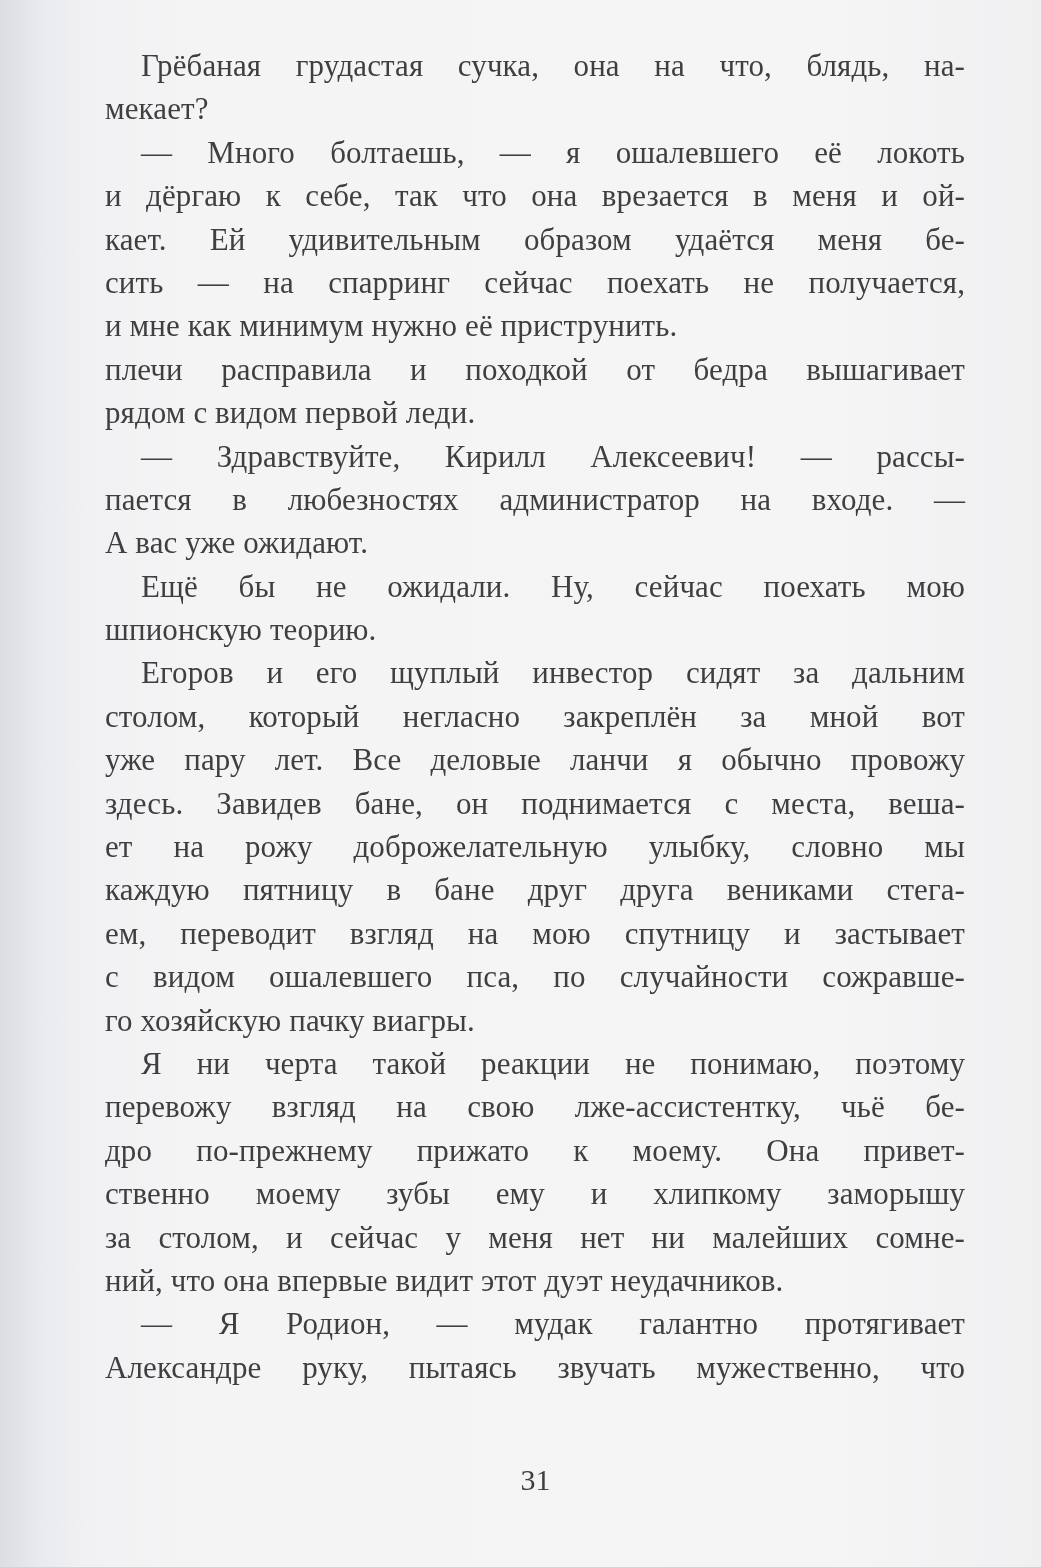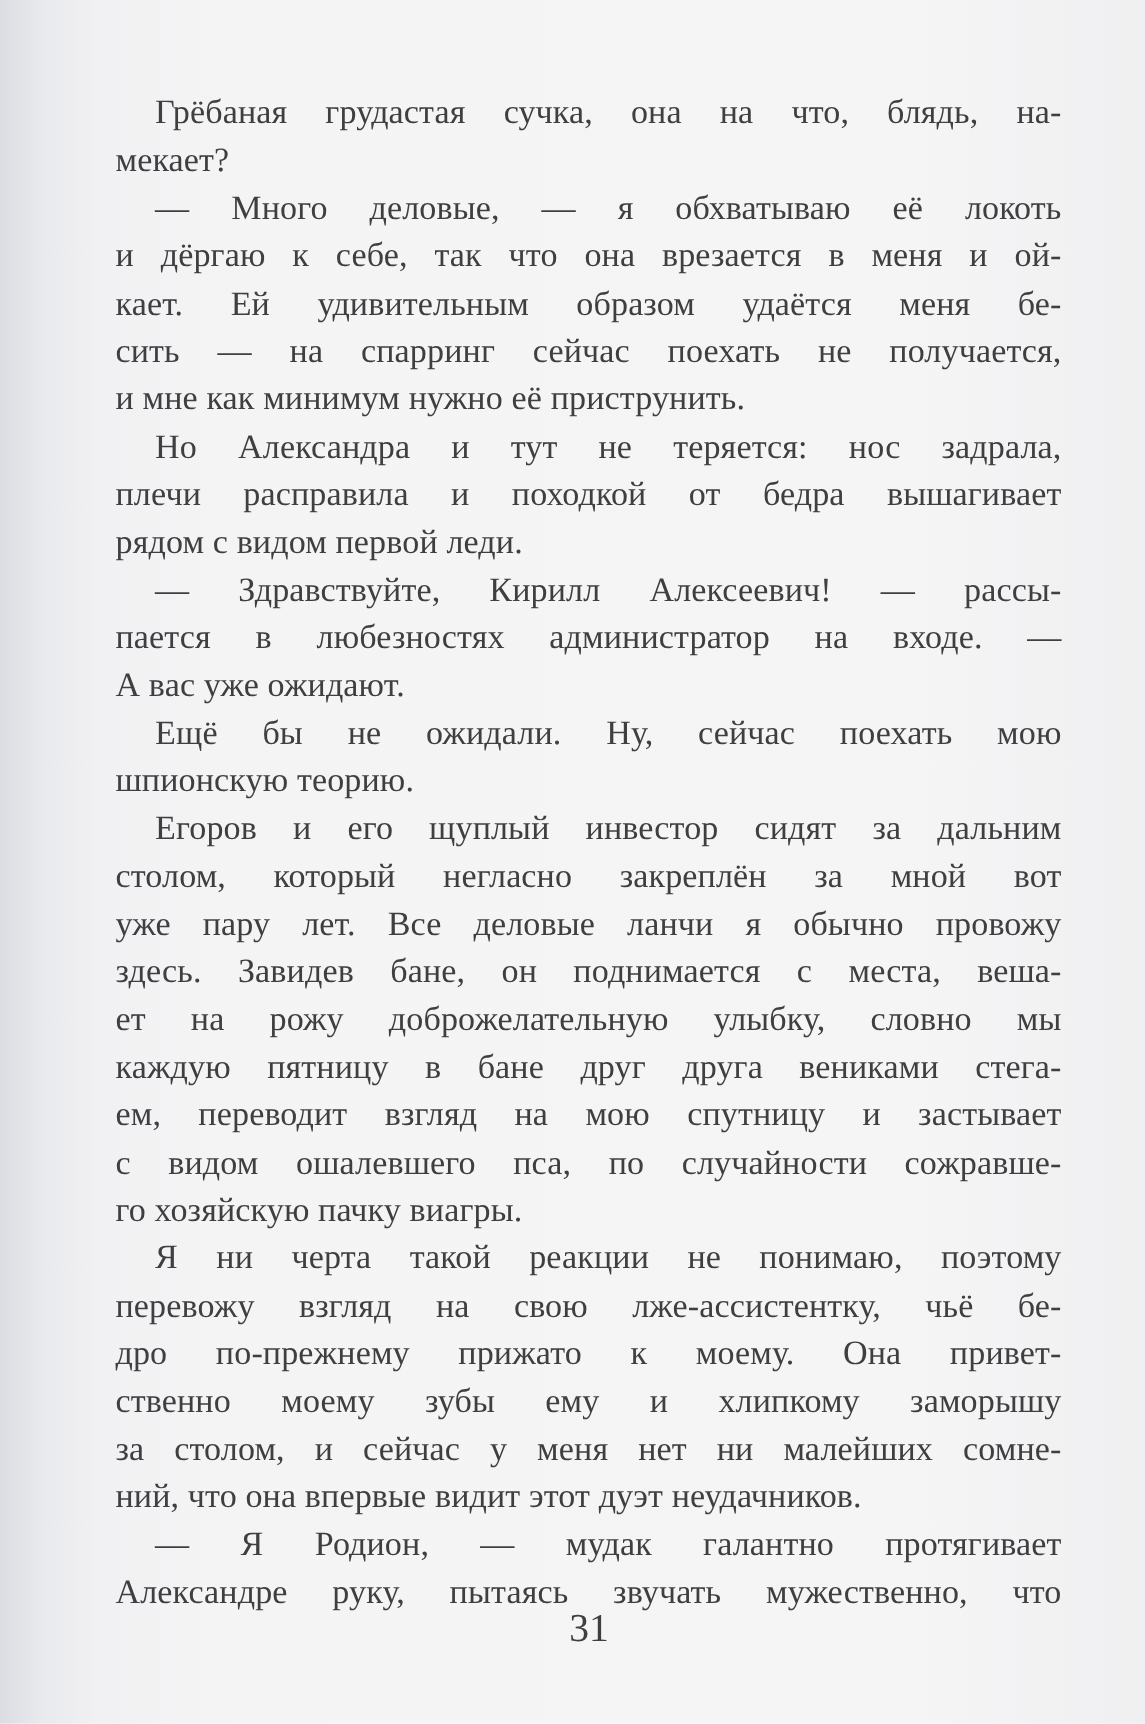--- a/index.html
+++ b/index.html
@@ -13,21 +13,20 @@
       background: linear-gradient(to right, #dcdde2 0px, #e9eaee 40px, #f1f1f3 90px, #f4f4f5 200px, #f5f5f6 800px, #f3f3f4 1041px);
       position: relative;
       font-family: "Liberation Serif", "DejaVu Serif", serif;
       color: #3f3f42;
     }
     .page {
       position: absolute;
       left: 105px;
       top: 44px;
       width: 860px;
-      margin-top: 36px;
     }
     .line {
       height: 43.4px;
       line-height: 43.4px;
       font-size: 31px;
       white-space: nowrap;
       text-align: justify;
       text-align-last: justify;
       letter-spacing: 0.1px;
     }
@@ -37,21 +36,21 @@
     }
     .line.indent {
       padding-left: 36px;
     }
     .page-number {
       position: absolute;
       left: 0;
       width: 1041px;
       top: 1462px;
       text-align: center;
-      font-size: 36px;
+      font-size: 30px;
       line-height: 36px;
       color: #3f3f42;
       padding-left: 30px;
       box-sizing: border-box;
     }
     .show-through {
       position: absolute;
       right: 0;
       top: 0;
       width: 200px;
@@ -61,26 +60,25 @@
     }
   </style>
 </head>
 <body>
 
 <div class="show-through"></div>
 
 <div class="page">
   <div class="line indent">Грëбаная грудастая сучка, она на что, блядь, на-</div>
   <div class="line last">мекает?</div>
-  <div class="line indent">— Много деловые, — я обхватываю её локоть</div>
+  <div class="line indent">— Много болтаешь, — я ошалевшего её локоть</div>
   <div class="line">и дёргаю к себе, так что она врезается в меня и ой-</div>
   <div class="line">кает. Ей удивительным образом удаётся меня бе-</div>
   <div class="line">сить — на спарринг сейчас поехать не получается,</div>
   <div class="line last">и мне как минимум нужно её приструнить.</div>
-  <div class="line indent">Но Александра и тут не теряется: нос задрала,</div>
   <div class="line">плечи расправила и походкой от бедра вышагивает</div>
   <div class="line last">рядом с видом первой леди.</div>
   <div class="line indent">— Здравствуйте, Кирилл Алексеевич! — рассы-</div>
   <div class="line">пается в любезностях администратор на входе. —</div>
   <div class="line last">А вас уже ожидают.</div>
   <div class="line indent">Ещё бы не ожидали. Ну, сейчас поехать мою</div>
   <div class="line last">шпионскую теорию.</div>
   <div class="line indent">Егоров и его щуплый инвестор сидят за дальним</div>
   <div class="line">столом, который негласно закреплён за мной вот</div>
   <div class="line">уже пару лет. Все деловые ланчи я обычно провожу</div>

